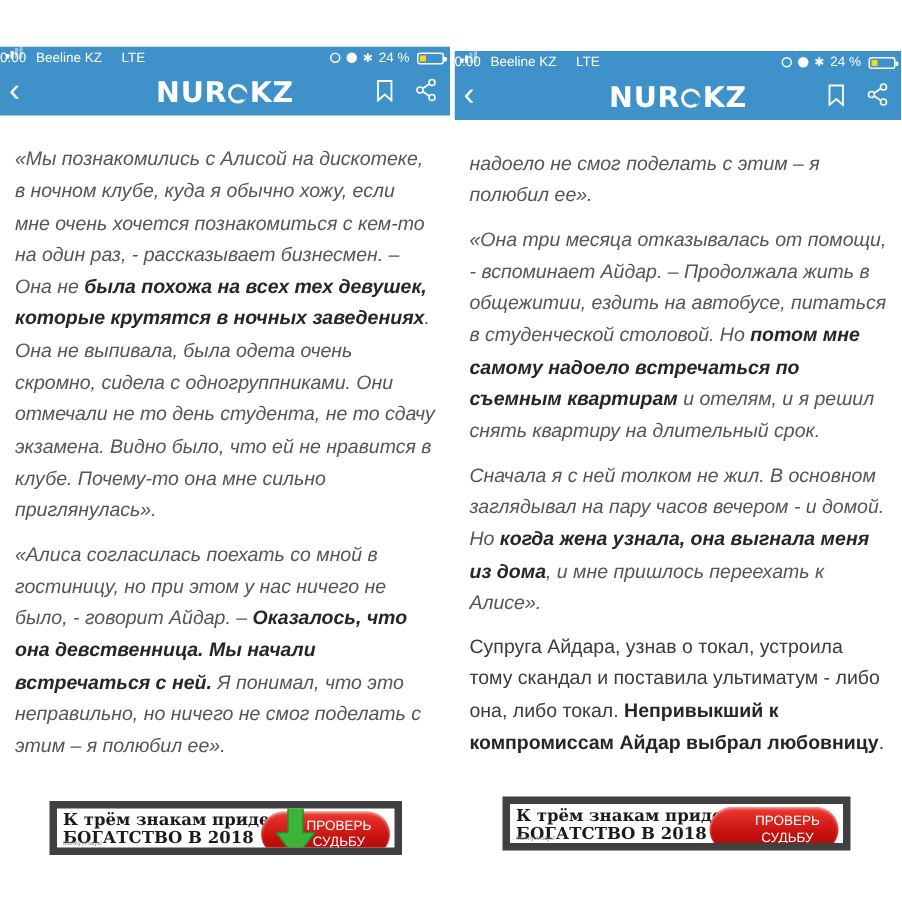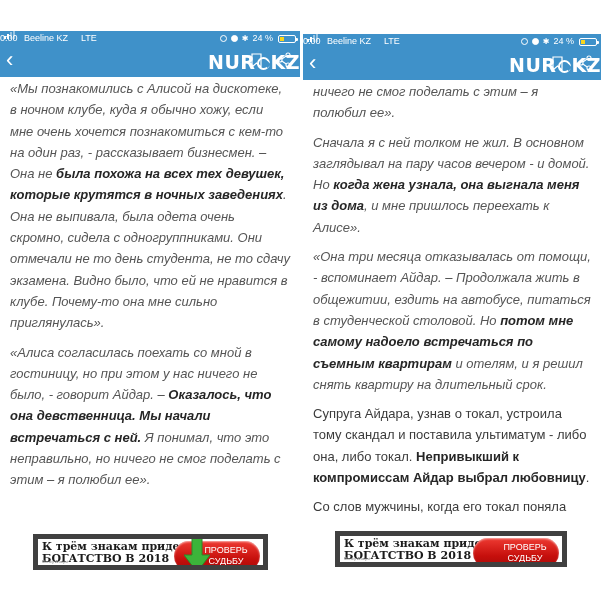--- a/index.html
+++ b/index.html
@@ -22,32 +22,32 @@
   .status-right { position: absolute; right: 4px; top: 0; display: flex; align-items: center; gap: 4px; font-size: 9px; }
   .st-icon { display: inline-block; width: 7px; height: 7px; border-radius: 50%; border: 1.5px solid #fff; }
   .st-icon.solid { background: #fff; }
   .bt-icon { font-size: 8px; }
   .battery { display: inline-block; position: relative; width: 18px; height: 8px; border: 1px solid #fff; border-radius: 2px; margin-left: 1px; }
   .battery::after { content: ""; position: absolute; right: -3px; top: 2px; width: 2px; height: 3px; background: #fff; border-radius: 0 1px 1px 0; }
   .battery-fill { position: absolute; left: 1px; top: 1px; height: 4px; background: #f7d51d; }
 
   .navbar { position: absolute; left: 0; top: 15px; width: 100%; height: 31px; }
   .back-btn { position: absolute; left: 6px; top: 3px; width: 20px; height: 24px; font-size: 22px; line-height: 22px; color: #fff; font-weight: 300; }
-  .logo { position: absolute; left: 0; width: 100%; top: 5px; text-align: right; font-size: 19px; font-weight: bold; letter-spacing: 0.5px; color: #fff; font-family: "DejaVu Sans", sans-serif; }
+  .logo { position: absolute; left: 0; width: 100%; top: 5px; text-align: center; font-size: 19px; font-weight: bold; letter-spacing: 0.5px; color: #fff; font-family: "DejaVu Sans", sans-serif; }
   .logo .dot { display: inline-block; width: 13px; height: 13px; border-radius: 50%; border: 2px solid #fff; margin: 0 1px; vertical-align: -1px; position: relative; }
   .logo .dot::after { content: ""; position: absolute; right: -2px; top: 3px; width: 5px; height: 5px; background: #3f91c9; transform: rotate(45deg); }
   .bookmark-btn { position: absolute; right: 38px; top: 7px; width: 11px; height: 15px; }
   .share-btn { position: absolute; right: 9px; top: 6px; width: 14px; height: 16px; }
 
   .content { position: absolute; left: 0; top: 46px; width: 100%; padding: 0 10px; font-size: 13px; line-height: 21.3px; color: #3b3b3b; }
   .content p { margin: 0 0 8px 0; }
   .content p.quote { font-style: italic; color: #555; }
   .content b { font-weight: bold; font-style: normal; color: #262626; }
   .content p.quote b { font-style: italic; }
-  .content p.first { margin-top: 1px; }
+  .content p.first { margin-top: 18px; }
 
   .ad { position: absolute; background: #fff; border: 5px solid #404040; height: 36px; overflow: hidden; }
   .panel.left .ad { left: 33px; top: 503px; width: 235px; }
   .panel.right .ad { left: 32px; top: 497px; width: 232px; }
   .ad-text { position: absolute; left: 4px; top: 2px; font-family: "DejaVu Serif", serif; font-weight: bold; font-size: 11px; line-height: 12px; color: #1b1b1b; white-space: nowrap; }
   .ad-source { position: absolute; left: 4px; bottom: 1px; font-size: 4px; color: #888; }
   .ad-info { position: absolute; left: 143px; bottom: 1px; font-size: 4px; color: #888; }
   .ad-button { position: absolute; right: 3px; top: 2px; width: 86px; height: 30px; border-radius: 15px; background: linear-gradient(#ee3a32, #c60f0c 60%, #a60a08); box-shadow: inset 0 1px 2px rgba(255,255,255,0.6); }
   .ad-button-label { position: absolute; right: 8px; top: 4px; width: 52px; text-align: center; font-size: 9px; line-height: 11px; font-weight: normal; color: #fff; }
   .ad-arrow { position: absolute; left: 10px; top: -3px; width: 26px; height: 34px; }
@@ -159,25 +159,24 @@
             <circle cx="11" cy="3" r="2" fill="none" stroke="#fff" stroke-width="1.1"></circle>
             <circle cx="3" cy="8" r="2" fill="none" stroke="#fff" stroke-width="1.1"></circle>
             <circle cx="11" cy="13" r="2" fill="none" stroke="#fff" stroke-width="1.1"></circle>
             <path d="M4.8 7 L9.2 4 M4.8 9 L9.2 12" stroke="#fff" stroke-width="1.1"></path>
           </svg>
       </div>
     </div>
   </div>
 
   <div class="content" id="right-content">
-      <p class="quote first"><span>ничего не смог поделать с этим – я полюбил ее».</span></p>
+      <p class="quote first"><span>надоело не смог поделать с этим – я полюбил ее».</span></p>
+      <p class="quote"><span>«Она три месяца отказывалась от помощи, - вспоминает Айдар. – Продолжала жить в общежитии, ездить на автобусе, питаться в студенческой столовой. Но </span><b>потом мне самому надоело встречаться по съемным квартирам</b><span> и отелям, и я решил снять квартиру на длительный срок.</span></p>
       <p class="quote"><span>Сначала я с ней толком не жил. В основном заглядывал на пару часов вечером - и домой. Но </span><b>когда жена узнала, она выгнала меня из дома</b><span>, и мне пришлось переехать к Алисе».</span></p>
-      <p class="quote"><span>«Она три месяца отказывалась от помощи, - вспоминает Айдар. – Продолжала жить в общежитии, ездить на автобусе, питаться в студенческой столовой. Но </span><b>потом мне самому надоело встречаться по съемным квартирам</b><span> и отелям, и я решил снять квартиру на длительный срок.</span></p>
       <p class="normal"><span>Супруга Айдара, узнав о токал, устроила тому скандал и поставила ультиматум - либо она, либо токал. </span><b>Непривыкший к компромиссам Айдар выбрал любовницу</b><span>.</span></p>
-      <p class="normal"><span>Со слов мужчины, когда его токал поняла</span></p>
     </div>
 
   <div class="ad">
     <div class="ad-text">
       <div>К трём знакам придет</div>
       <div>БОГАТСТВО В 2018</div>
     </div>
     <div class="ad-source">Money Analyst</div>
     <div class="ad-info">ⓘ</div>
     <div class="ad-button">

